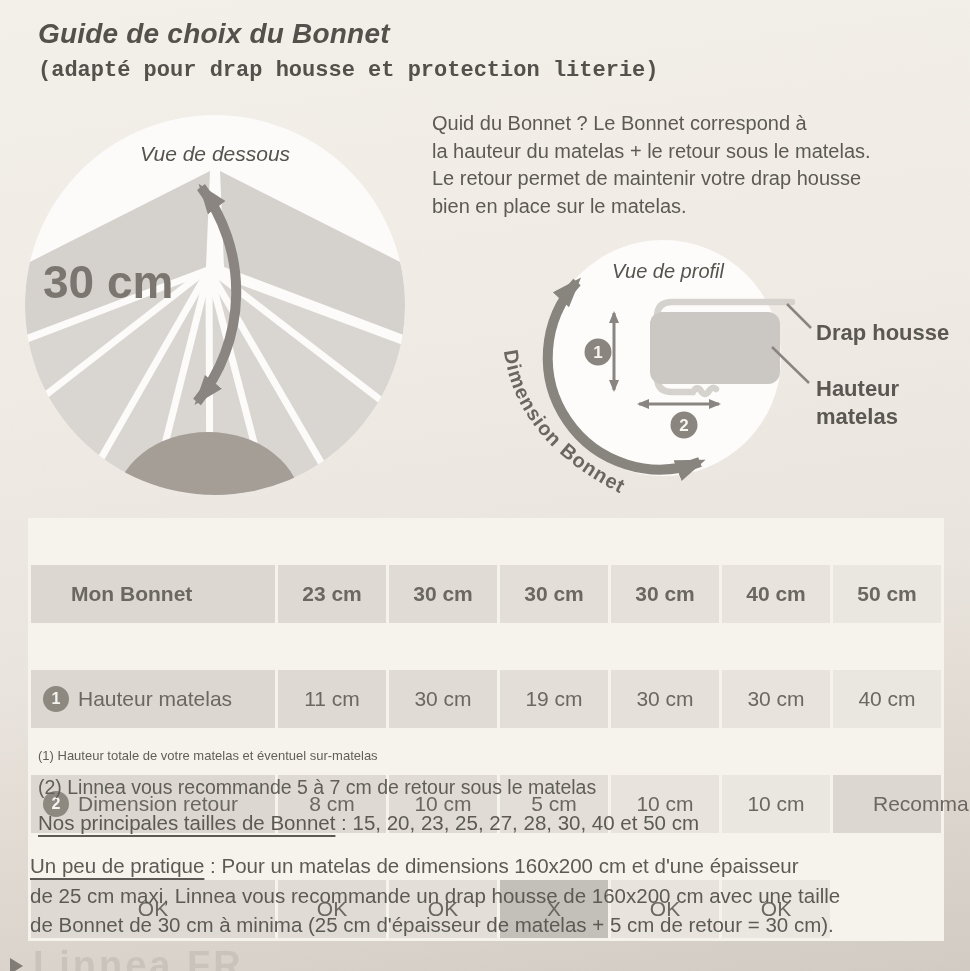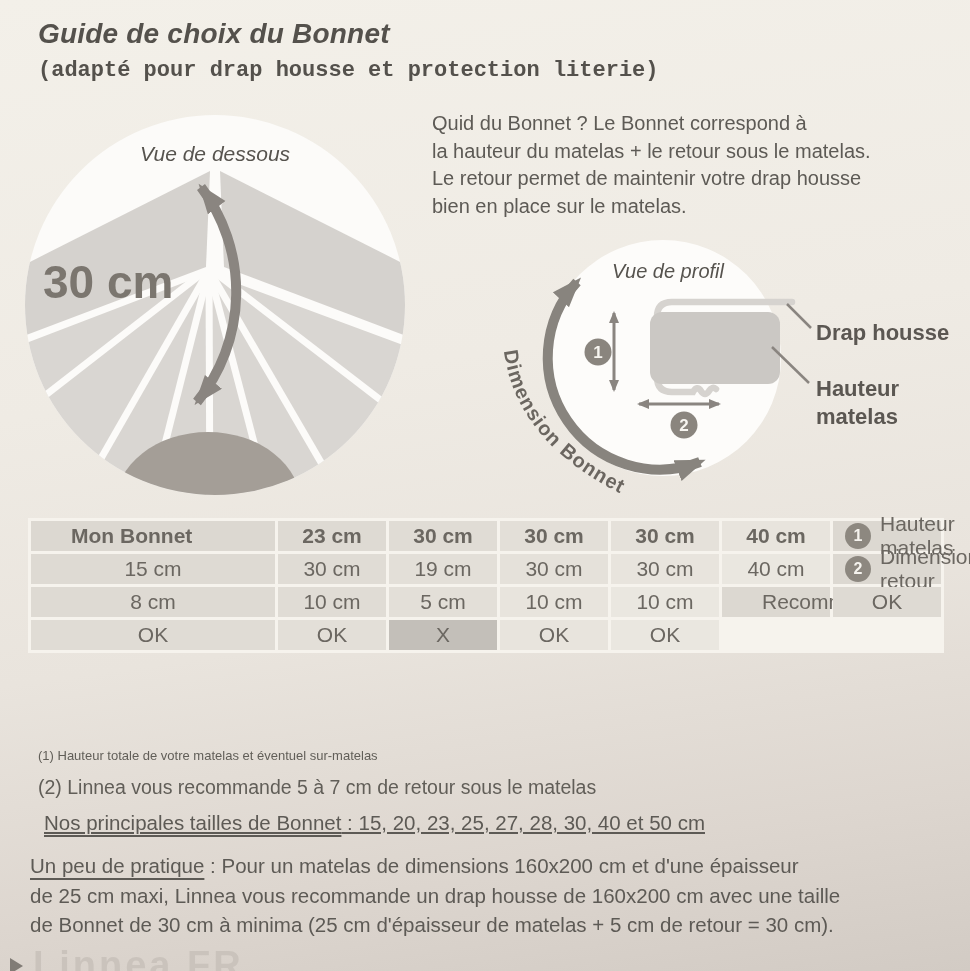--- a/index.html
+++ b/index.html
@@ -11,34 +11,34 @@
   }
   .abs{position:absolute;}
   
   .title{left:38px;top:18px;font-size:28px;font-weight:bold;color:#54514c;letter-spacing:.2px;font-style:italic;}
   .subtitle{left:38px;top:58px;font-size:22px;font-weight:bold;color:#54514c;font-family:Liberation Mono, monospace;}
   
   .intro{left:432px;top:110px;font-size:20px;line-height:27.5px;white-space:pre-line;color:#5d5a55;width:520px;}
   
   .tablewrap{left:28px;top:518px;width:916px;box-sizing:border-box;background:#f6f3ed;padding:3px;}
   .grid{display:grid;grid-template-columns:244px repeat(6,108px);grid-auto-rows:auto;gap:3px;}
-  .cell{display:flex;align-items:center;justify-content:center;font-size:21px;color:#6b6761;height:30px;}
+  .cell{display:flex;align-items:center;justify-content:center;font-size:21px;color:#6b6761;height:58px;margin-top:44px;}
   .rowlabel{justify-content:flex-start;padding-left:40px;box-sizing:border-box;}
   .rowlabel.badged{padding-left:12px;gap:9px;}
   .hdr{font-weight:bold;}
   .c1{background:#dcd8d1}.c2{background:#dedad3}.c3{background:#e0dcd5}.c4{background:#e3dfd8}
   .c5{background:#e5e1da}.c6{background:#e8e4dd}.c7{background:#eae7e0}
   .xcell{background:#c3bfb9 !important;}
   .u{text-decoration:underline;text-underline-offset:4px;}
   .tbadge{width:26px;height:26px;border-radius:50%;background:#8d8880;color:#f5f3ee;
     display:inline-flex;align-items:center;justify-content:center;font-size:16px;font-weight:bold;flex:0 0 auto;}
   
   .fn1{left:38px;top:748px;font-size:13px;color:#615e58;}
   .fn2{left:38px;top:776px;font-size:19.5px;color:#615e58;}
-  .sizes{left:44px;top:811px;font-size:20.5px;color:#5d5a55;text-decoration:underline;}
+  .sizes{left:38px;top:811px;font-size:20.5px;color:#5d5a55;}
   .practice{left:30px;top:851px;font-size:20.5px;line-height:29.5px;color:#5d5a55;width:915px;}
   .practice .body{white-space:pre-line;}
   .ul-label{text-decoration:underline;text-underline-offset:5px;}
   
   .watermark{left:10px;top:944px;display:flex;align-items:center;gap:10px;}
   .wm-tri{width:0;height:0;border-top:8px solid transparent;border-bottom:8px solid transparent;
     border-left:13px solid #716c66;opacity:.85;}
   .wm-text{font-size:38px;letter-spacing:3px;color:#c7c0b9;font-weight:bold;opacity:.8;}
   svg text{font-family:"Liberation Sans","DejaVu Sans",sans-serif;}
 </style>
@@ -132,26 +132,27 @@
 
 <div class="abs tablewrap">
   <div class="grid">
 
     <div class="cell rowlabel hdr c1">Mon Bonnet</div>
     <div class="cell hdr c2">23 cm</div>
     <div class="cell hdr c3">30 cm</div>
     <div class="cell hdr c4">30 cm</div>
     <div class="cell hdr c5">30 cm</div>
     <div class="cell hdr c6">40 cm</div>
+    <div class="cell hdr c7">50 cm</div>
 
     <div class="cell rowlabel badged c1">
       <span class="tbadge">1</span>
       <span>Hauteur matelas</span>
     </div>
-    <div class="cell c2">15 cm</div>
+    <div class="cell c2">11 cm</div>
     <div class="cell c3">30 cm</div>
     <div class="cell c4">19 cm</div>
     <div class="cell c5">30 cm</div>
     <div class="cell c6">30 cm</div>
     <div class="cell c7">40 cm</div>
 
     <div class="cell rowlabel badged c1">
       <span class="tbadge">2</span>
       <span>Dimension retour</span>
     </div>

